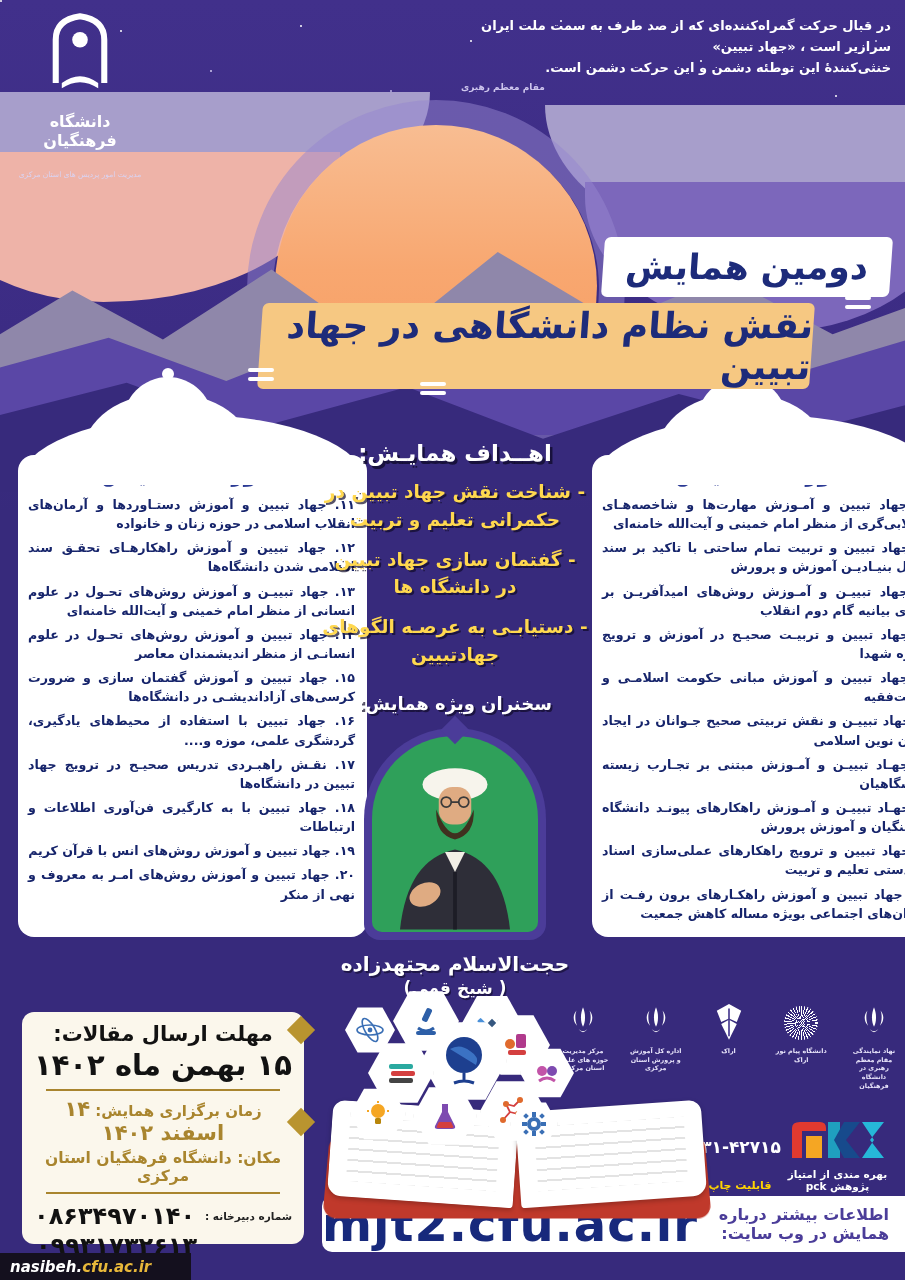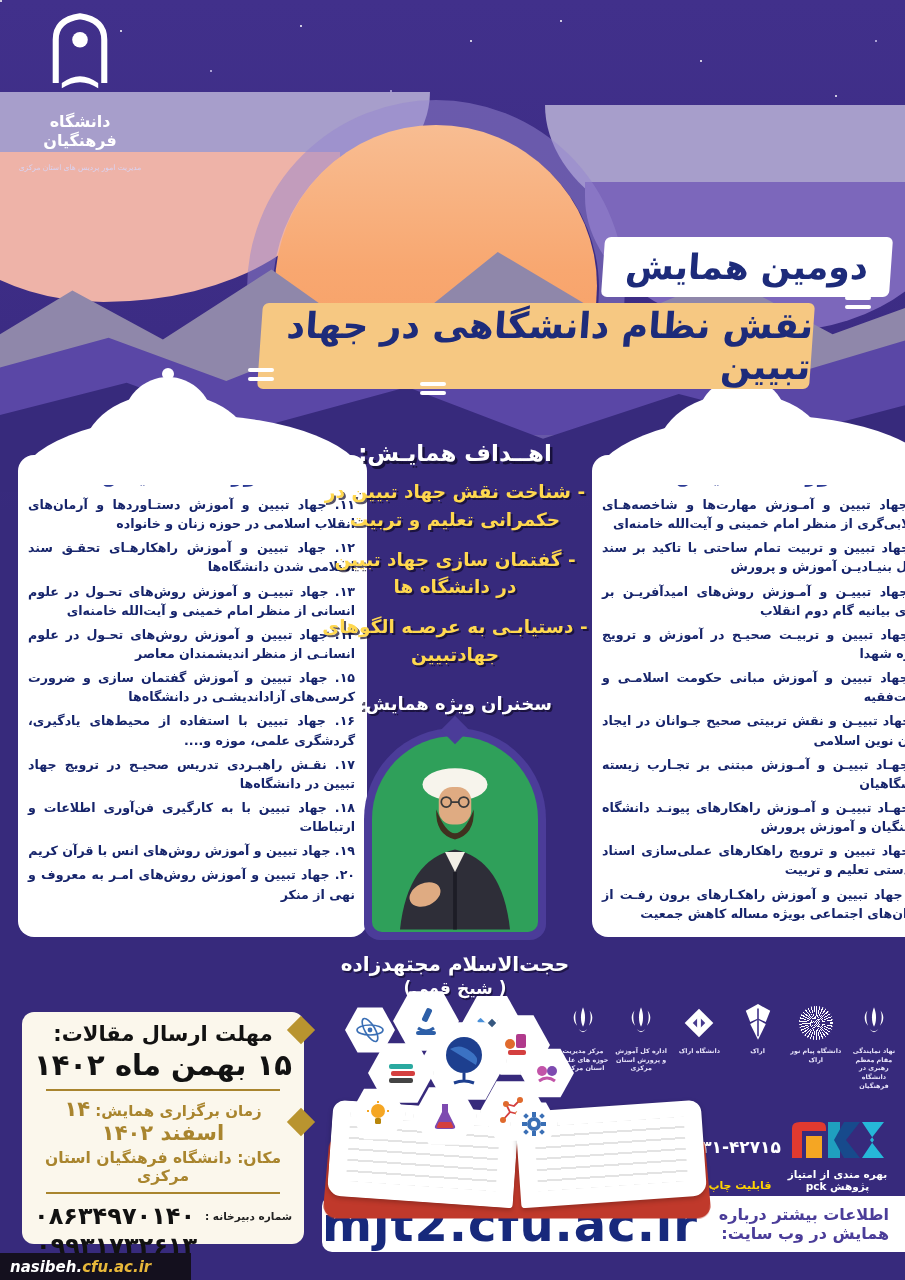--- a/index.html
+++ b/index.html
@@ -31,21 +31,21 @@
   .mnt-purple{ top:300px; width:905px; height:135px; background:#5a47a6;
     clip-path:polygon(0 50%,12% 28%,25% 60%,40% 20%,55% 65%,70% 35%,85% 60%,100% 30%,100% 100%,0 100%); }
   .mnt-dark{ top:352px; width:905px; height:140px; background:#372a7c;
     clip-path:polygon(0 45%,14% 22%,28% 55%,45% 25%,60% 62%,75% 30%,90% 55%,100% 38%,100% 100%,0 100%); }
   
   .quote{ position:absolute; top:16px; right:14px; width:430px; color:#fff; font-size:13px; font-weight:bold;
     line-height:1.6; text-align:right; z-index:6; }
   .quote .attrib{ font-size:9px; color:#cfc7ee; text-align:left; margin-top:2px; font-weight:bold;}
   .uni-logo{ position:absolute; top:12px; left:16px; width:128px; text-align:center; color:#fff; z-index:6; direction:rtl;}
   .uni-logo .name{ font-size:16px; font-weight:bold; margin-top:18px; }
-  .uni-logo .sub{ font-size:7.5px; color:#d9d3f2; margin-top:13px; }
+  .uni-logo .sub{ font-size:7.5px; color:#d9d3f2; margin-top:20px; }
   
   .banner{ position:absolute; display:flex; align-items:center; justify-content:center;
     color:#1d2b7a; font-weight:bold; z-index:7; border-radius:6px; transform:skewX(-4deg); }
   .banner1{ top:237px; right:14px; width:288px; height:60px; background:#fff; font-size:35px; }
   .banner2{ top:303px; left:260px; width:552px; height:86px; background:#f6c882; font-size:36px; }
   .eq{ position:absolute; width:26px; height:4px; background:#fff; border-radius:2px; z-index:7;
     box-shadow:0 9px 0 #fff; }
   
   .panel{ position:absolute; top:455px; width:349px; height:482px; background:#fff; border-radius:16px; z-index:5; }
   .panel-left{ left:18px; }
@@ -134,20 +134,25 @@
   <div class="cl cl-lav-left"></div>
   <div class="cl cl-pink-left"></div>
   <div class="cl cl-lav-right"></div>
   <div class="cl cl-purp-right"></div>
   <div class="halo"></div>
   <div class="sun"></div>
   <div class="mnt mnt-gray"></div>
   <div class="mnt mnt-purple"></div>
   <div class="mnt mnt-dark"></div>
 
+  <div class="quote">
+    <div>در قبال حرکت گمراه‌کننده‌ای که از صد طرف به سمت ملت ایران سرازیر است ، «جهاد تبیین»</div>
+    <div>خنثی‌کنندهٔ این توطئه دشمن و این حرکت دشمن است.</div>
+    <div class="attrib">مقام معظم رهبری</div>
+  </div>
 
   <div class="uni-logo">
     <span>
       <svg width="74" height="78" viewBox="0 0 80 90">
         <path d="M12 82 V32 Q12 9 40 5 Q68 9 68 32 V82" fill="none" stroke="#fff" stroke-width="7"></path>
         <circle cx="40" cy="32" r="9" fill="#fff"></circle>
         <path d="M19 82 Q40 66 61 82 L61 88 Q40 74 19 88 Z" fill="#fff"></path>
       </svg>
     </span>
     <div class="name">دانشگاه فرهنگیان</div>
@@ -264,30 +269,20 @@
             <path d="M30 6 C25 18 25 32 30 42 C35 32 35 18 30 6Z" fill="#fff"></path>
             <path d="M18 12 C11 20 11 32 19 40 C15 31 15 19 18 12Z" fill="#fff"></path>
             <path d="M42 12 C49 20 49 32 41 40 C45 31 45 19 42 12Z" fill="#fff"></path>
             <path d="M22 46 Q30 54 38 46 Q34 52 30 52 Q26 52 22 46Z" fill="#fff"></path>
           </svg>
       </div>
       <div class="lbl">اداره کل آموزش و پرورش استان مرکزی</div>
     </div>
     <div class="sp">
       <div class="ic">
-        <svg width="38" height="38" viewBox="0 0 60 60">
-            <rect x="14" y="14" width="32" height="32" transform="rotate(45 30 30)" fill="#fff"></rect>
-            <rect x="23" y="23" width="14" height="14" transform="rotate(45 30 30)" fill="#473a8f"></rect>
-            <rect x="27" y="20" width="6" height="20" fill="#fff"></rect>
-          </svg>
-      </div>
-      <div class="lbl">دانشگاه اراک</div>
-    </div>
-    <div class="sp">
-      <div class="ic">
         <svg width="34" height="40" viewBox="0 0 60 72">
             <path d="M30 2 L52 14 L44 34 L30 28 L16 34 L8 14 Z" fill="#fff"></path>
             <path d="M30 30 L44 38 L30 66 L16 38 Z" fill="#fff"></path>
             <path d="M30 10 L30 60" stroke="#473a8f" stroke-width="3"></path>
           </svg>
       </div>
       <div class="lbl">اراک</div>
     </div>
     <div class="sp">
       <div class="ic">

